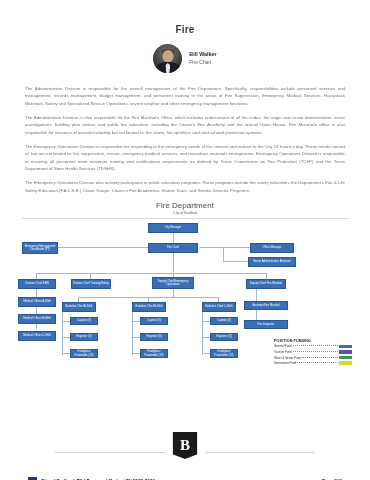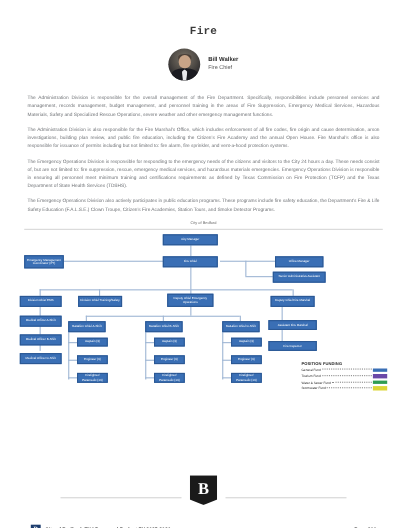--- a/index.html
+++ b/index.html
@@ -12,21 +12,20 @@
   .page { position: relative; width: 370px; height: 480px; background:#fff; }
 
   
   .title {
     text-align: center;
     font-size: 10px;
     font-weight: bold;
     color: #3b3b3b;
     letter-spacing: .2px;
     margin-top: 24px;
-    font-family: Liberation Mono, monospace;
   }
   .chief-block {
     display: flex; align-items: center; justify-content: center;
     gap: 7px; margin-top: 9px;
   }
   .avatar {
     width: 29px; height: 29px; border-radius: 50%;
     background: radial-gradient(circle at 50% 32%, #7d7468 0%, #4e4a45 46%, #27262a 78%, #15151a 100%);
     position: relative; overflow: hidden; flex: none;
   }
@@ -152,20 +151,21 @@
   <div class="copy">
     <p>The Administration Division is responsible for the overall management of the Fire Department. Specifically, responsibilities include personnel services and management, records management, budget management, and personnel training in the areas of Fire Suppression, Emergency Medical Services, Hazardous Materials, Safety and Specialized Rescue Operations, severe weather and other emergency management functions.</p>
     <p>The Administration Division is also responsible for the Fire Marshal's Office, which includes enforcement of all fire codes, fire origin and cause determination, arson investigations, building plan review, and public fire education, including the Citizen's Fire Academy and the annual Open House. Fire Marshal's office is also responsible for issuance of permits including but not limited to: fire alarm, fire sprinkler, and vent-a-hood protection systems.</p>
     <p>The Emergency Operations Division is responsible for responding to the emergency needs of the citizens and visitors to the City 24 hours a day. These needs consist of, but are not limited to: fire suppression, rescue, emergency medical services, and hazardous materials emergencies. Emergency Operations Division is responsible in ensuring all personnel meet minimum training and certifications requirements as defined by Texas Commission on Fire Protection (TCFP) and the Texas Department of State Health Services (TDSHS).</p>
     <p>The Emergency Operations Division also actively participates in public education programs. These programs include fire safety education, the Department's Fire &amp; Life Safety Education (F.A.L.S.E.) Clown Troupe, Citizen's Fire Academies, Station Tours, and Smoke Detector Programs.</p>
   </div>
 
 
   <div class="chart-wrap">
     <div class="chart-head">
+      <h3>Fire Department</h3>
       <h4>City of Bedford</h4>
     </div>
     <div class="rule"></div>
 
     <div class="canvas">
 
       <div class="conn v" style="left:155px; top:14px; height:10px;"></div>
       <div class="conn h" style="left:40px;  top:28px; width:115px;"></div>
       <div class="conn h" style="left:182px; top:28px; width:50px;"></div>
       <div class="conn v" style="left:205px; top:28px; height:14px;"></div>

